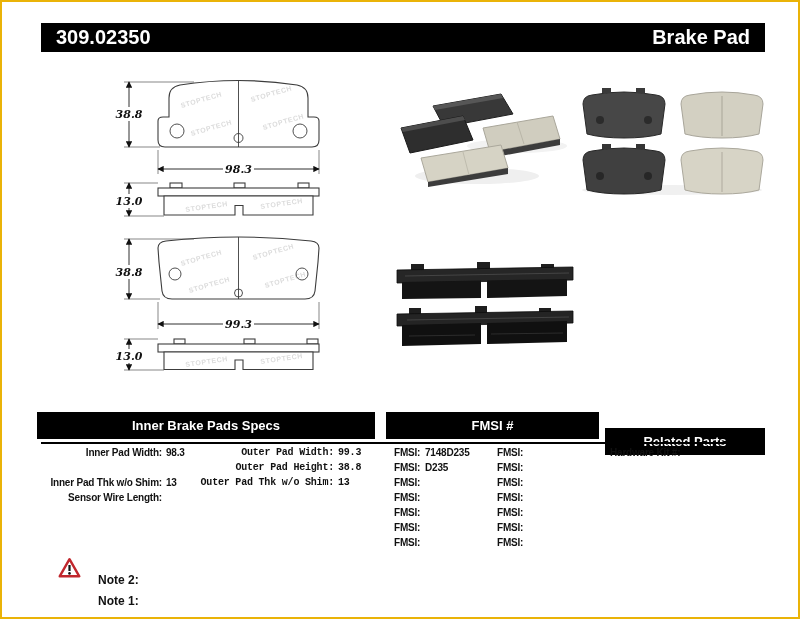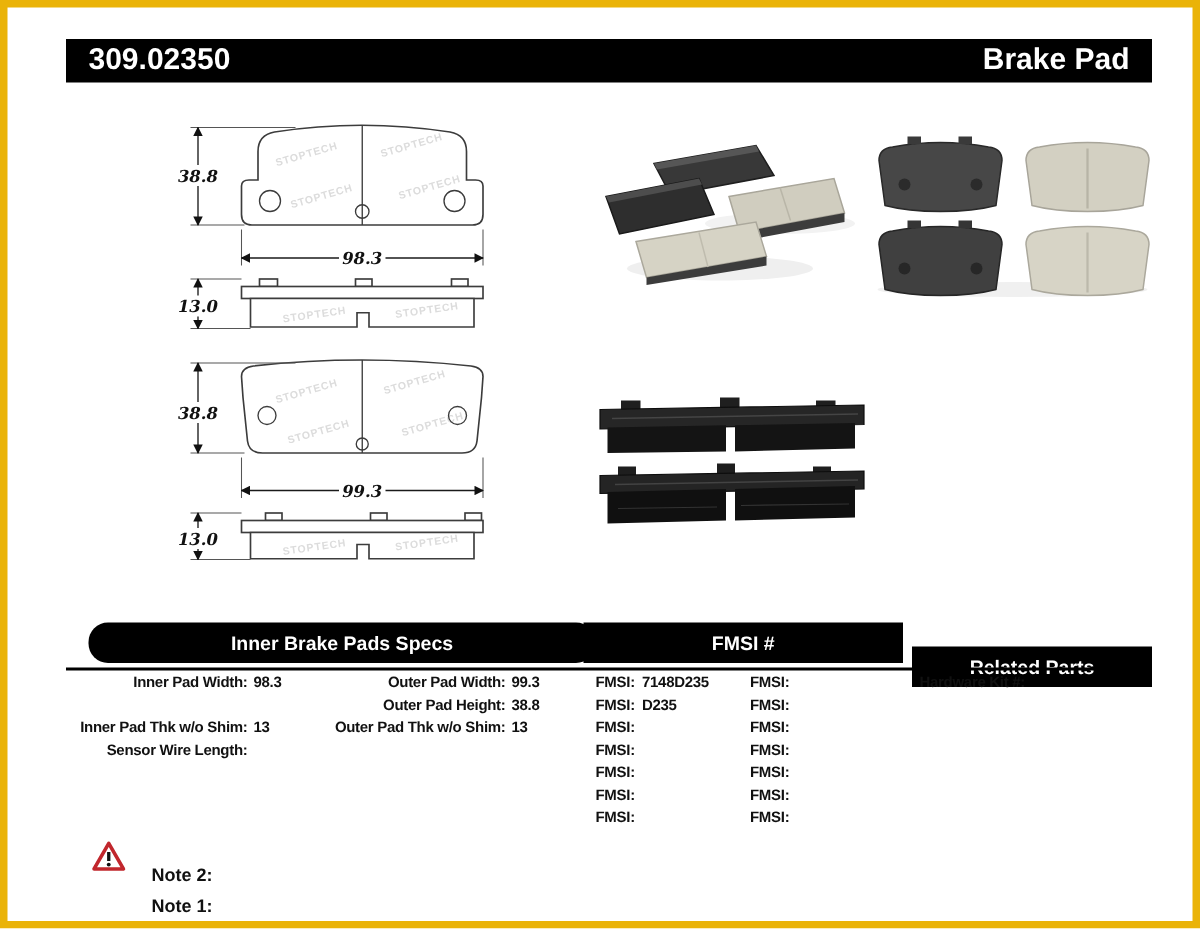--- a/index.html
+++ b/index.html
@@ -1,39 +1,39 @@
 <!DOCTYPE html>
 <html><head>
 <meta charset="utf-8">
 <style>
   html,body{margin:0;padding:0;background:#fff;}
-  #page{position:relative;width:800px;height:619px;background:#fff;border:5px solid #eab308;
+  #page{position:relative;width:800px;height:619px;background:#fff;border:2px solid #eab308;
         box-sizing:border-box;font-family:"Liberation Sans",sans-serif;overflow:hidden;}
 
   
   #titlebar{position:absolute;left:39px;top:21px;width:724px;height:29px;background:#000;
             color:#fff;display:flex;justify-content:space-between;align-items:center;
             padding:0 15px;box-sizing:border-box;font-size:20px;font-weight:bold;}
 
   
   .hbar{position:absolute;top:410px;height:27px;background:#000;color:#fff;display:flex;
         align-items:center;justify-content:center;font-size:13px;font-weight:bold;}
-  #hbar1{left:54px;width:338px;border-radius:13px;}
+  #hbar1{left:35px;width:338px;}
   #hbar1 span{flex:1;text-align:center;}
   #hbar2{left:384px;width:213px;}
   #hbar3{left:603px;width:160px;margin-top:16px;}
   #hline{position:absolute;left:39px;top:440px;width:724px;height:2px;background:#000;}
 
   
   .r{position:absolute;height:15px;line-height:15px;font-size:10px;font-weight:bold;
      color:#111;white-space:nowrap;letter-spacing:-0.2px;}
   .t0{top:443px}.t1{top:458px}.t2{top:473px}.t3{top:488px}.t4{top:503px}.t5{top:518px}.t6{top:533px}
   .inner-row{left:18px;}
   .inner-row .lblr{display:inline-block;width:142px;text-align:right;}
-  .outer-row{left:190px;}
+  .outer-row{left:190px;font-family:Liberation Mono, monospace;}
   .outer-row .lblr{display:inline-block;width:142px;text-align:right;}
   .val{margin-left:4px;}
   .fmsi-row{left:392px;}
   .fl{display:inline-block;width:31px;}
   .fv{display:inline-block;width:72px;}
   .rel-row{left:608px;}
 
   
   .noter{position:absolute;left:96px;height:15px;line-height:15px;font-size:12px;
          font-weight:bold;color:#111;}

